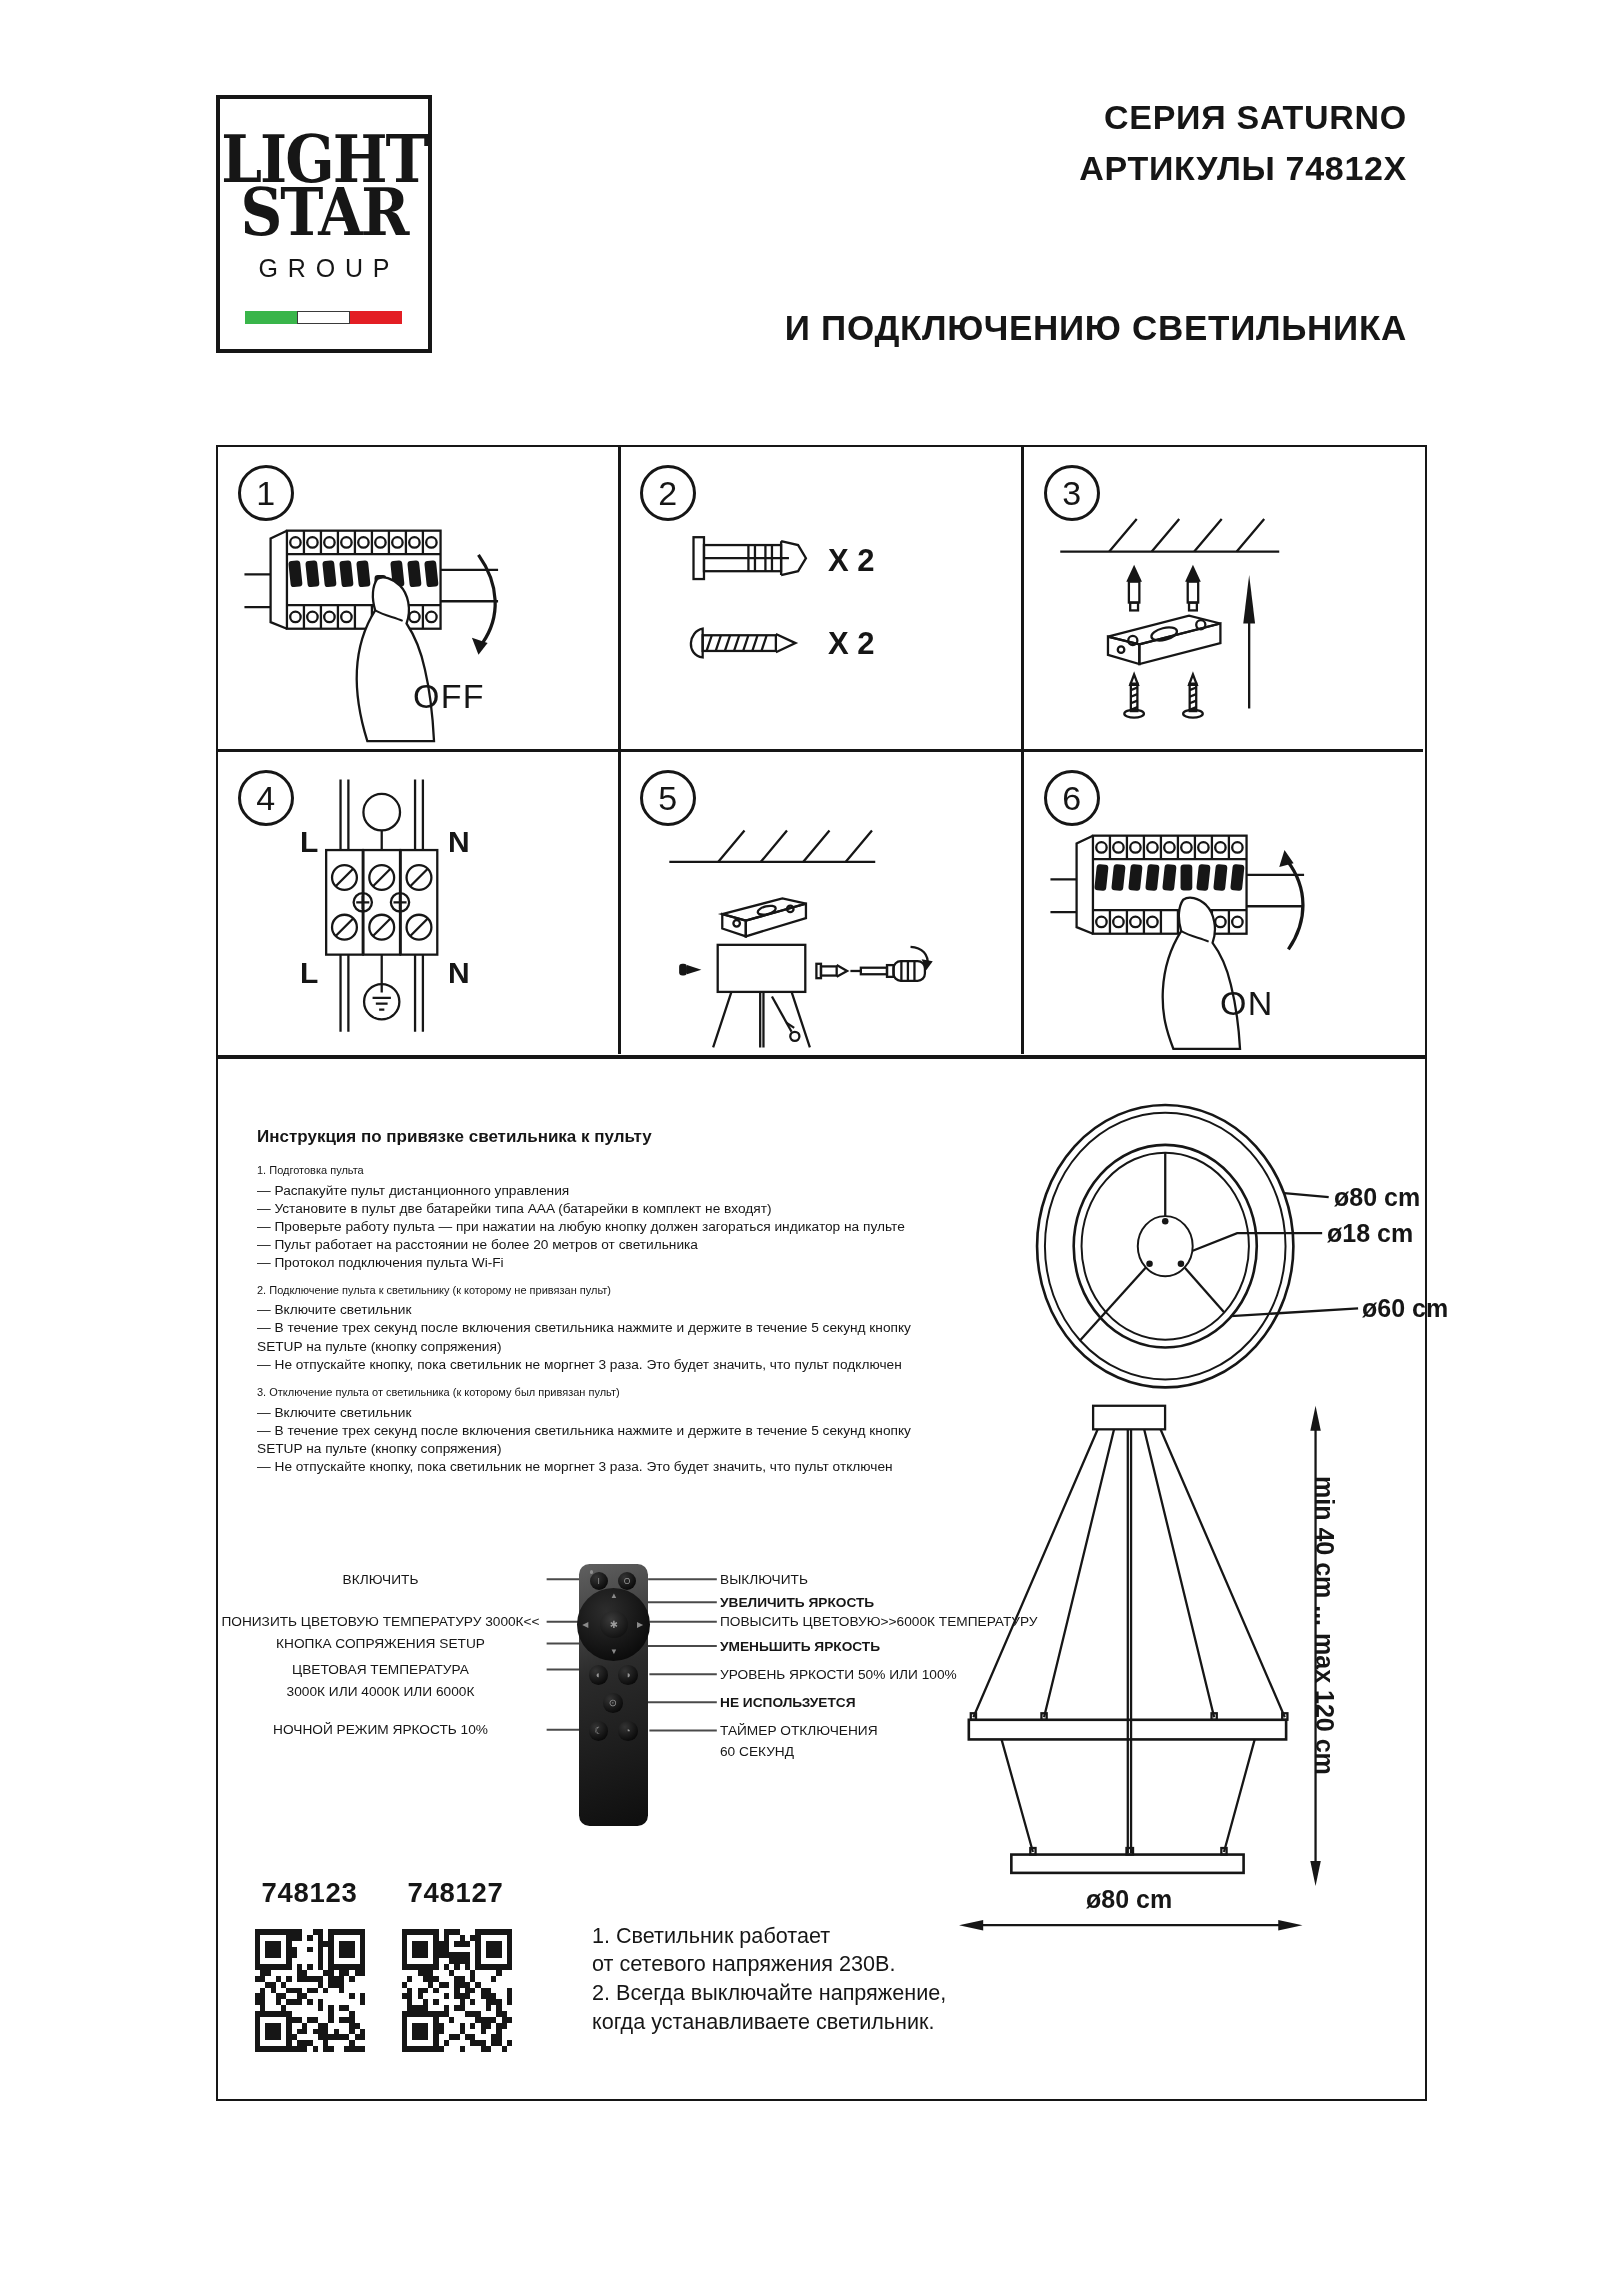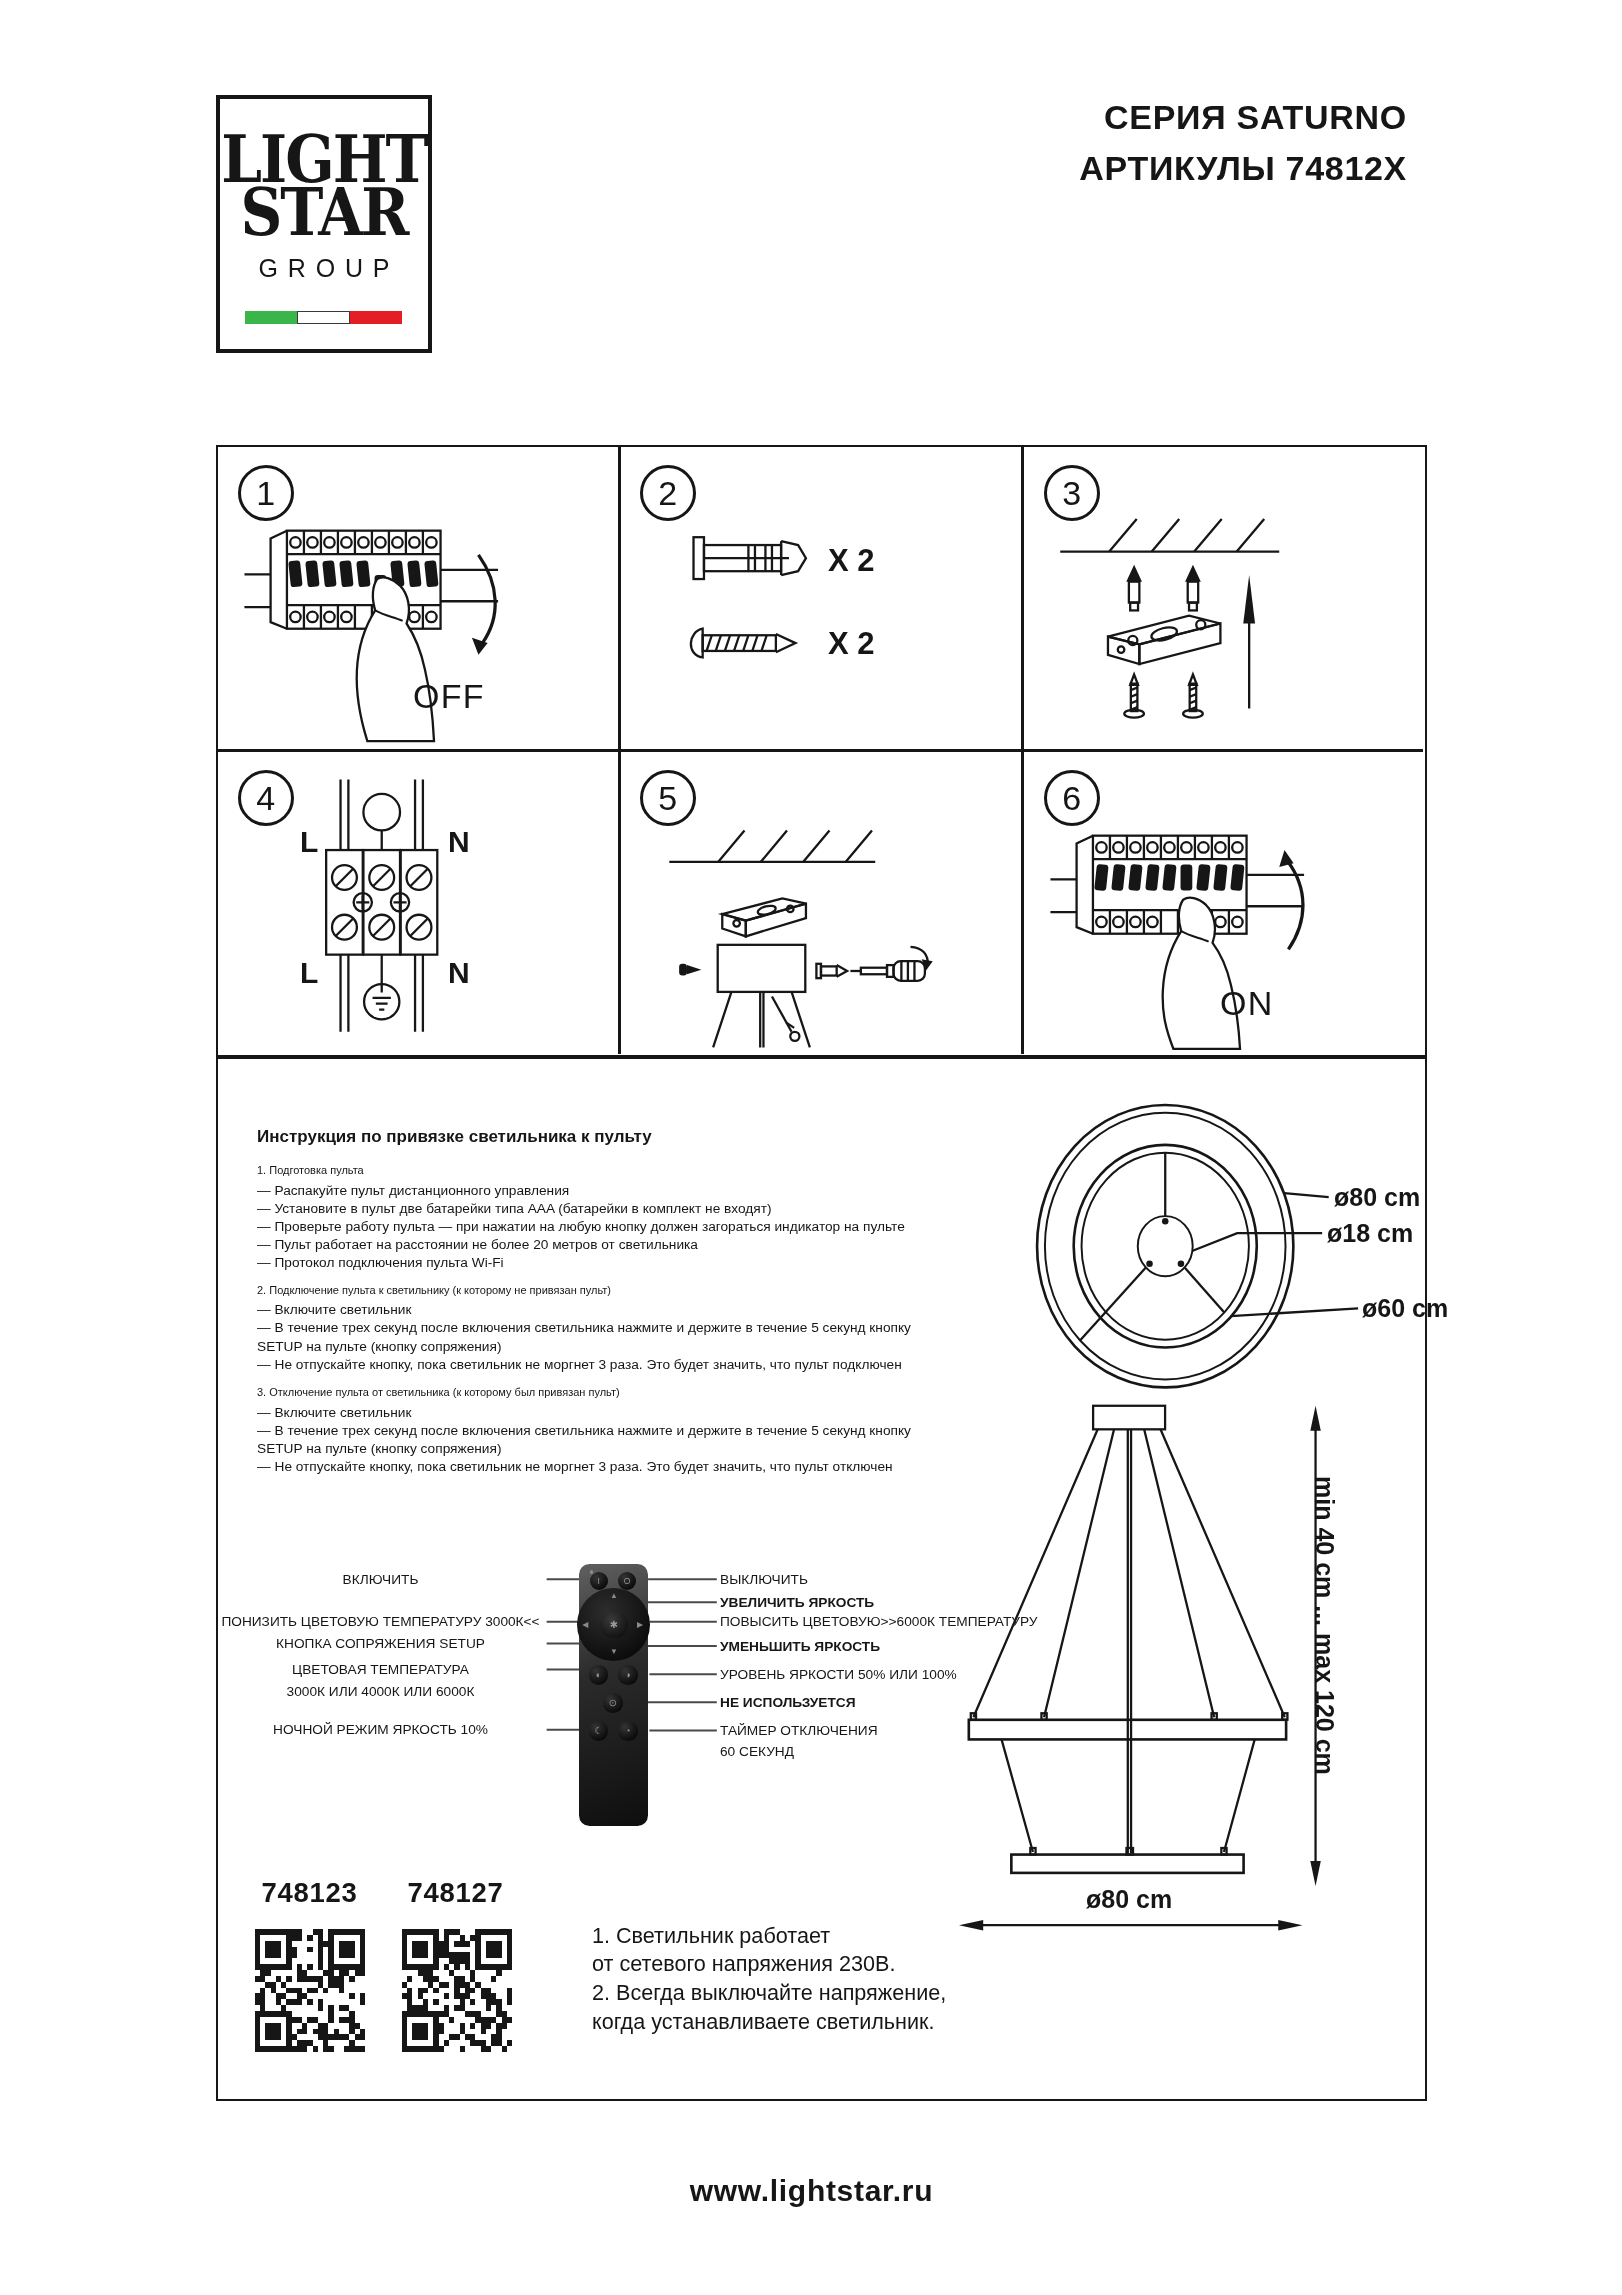--- a/index.html
+++ b/index.html
@@ -84,20 +84,21 @@
     <div class="logo-word">STAR</div>
     <div class="logo-group">GROUP</div>
     <div class="logo-flag">
       <span style="background:#39b54a"></span>
       <span style="background:#fff;border:1.3px solid #3a3a3a"></span>
       <span style="background:#e31e24"></span>
     </div>
   </div>
   <div class="hdr hdr-sm" style="top:98px">СЕРИЯ SATURNO</div>
   <div class="hdr hdr-sm" style="top:149px">АРТИКУЛЫ 74812X</div>
+  <div class="hdr hdr-lg" style="top:308px">И ПОДКЛЮЧЕНИЮ СВЕТИЛЬНИКА</div>
 
   <div class="grid">
     <div class="gridline" style="left:400px;top:0;width:2.6px;height:607px"></div>
     <div class="gridline" style="left:803px;top:0;width:2.6px;height:607px"></div>
     <div class="gridline" style="left:0;top:302px;width:1205px;height:2.6px"></div>
 
     <div class="cell" style="left:0;top:0">
       <div class="numcircle">
           <span>1</span>
         </div>
@@ -958,15 +959,14 @@
         <rect x="16" y="20" width="1" height="1"></rect>
         <rect x="19" y="20" width="1" height="1"></rect>
       </svg>
     </div>
 
   <div class="notes-line" style="top:1923px">1. Светильник работает</div>
   <div class="notes-line" style="top:1951px">от сетевого напряжения 230В.</div>
   <div class="notes-line" style="top:1980px">2. Всегда выключайте напряжение,</div>
   <div class="notes-line" style="top:2009px">когда устанавливаете светильник.</div>
 
-  <div class="footer">www.lightstar.ru</div>
 </div>
 
 
 </body></html>

